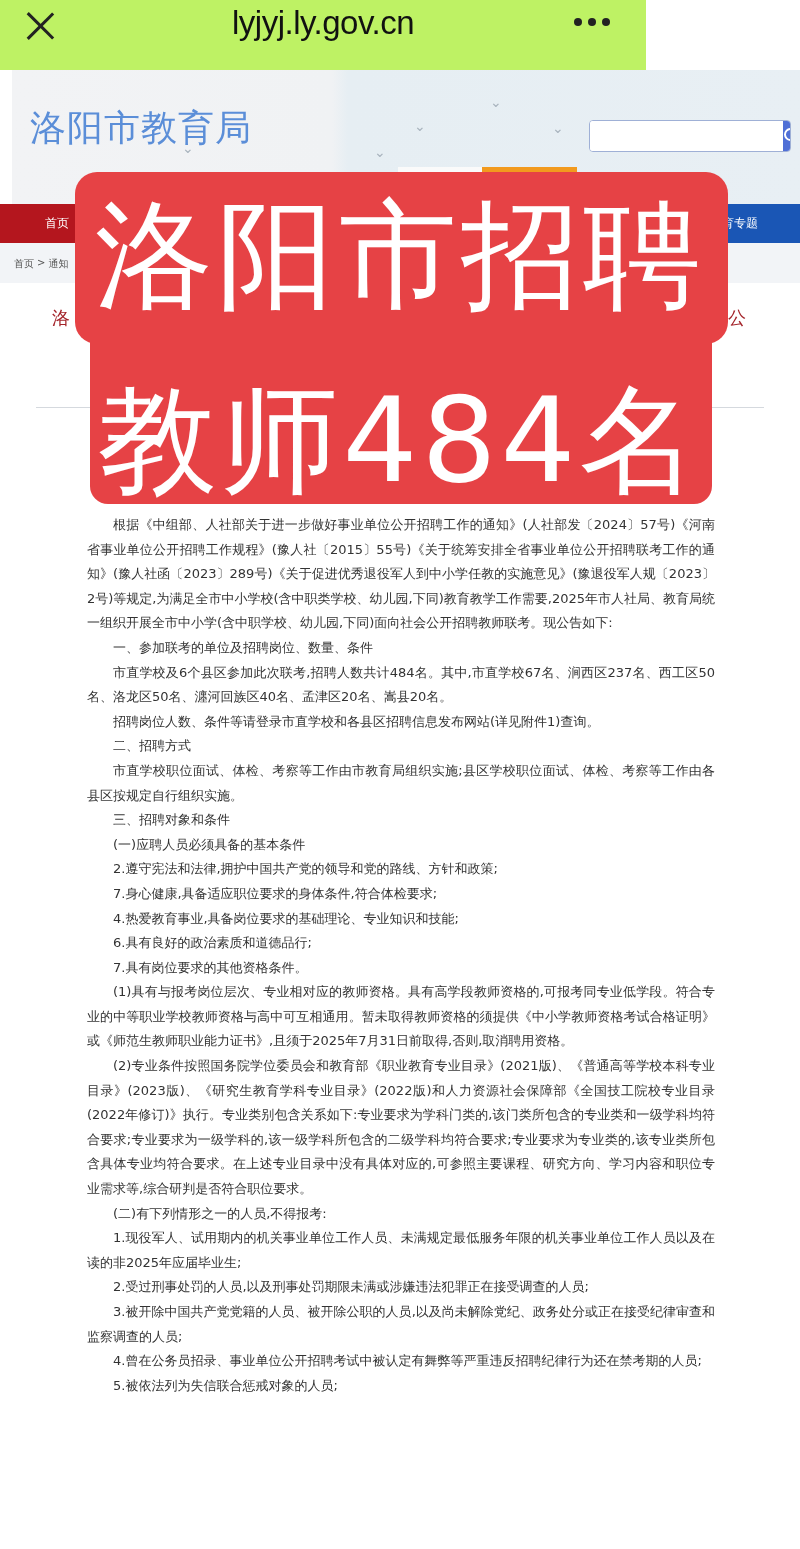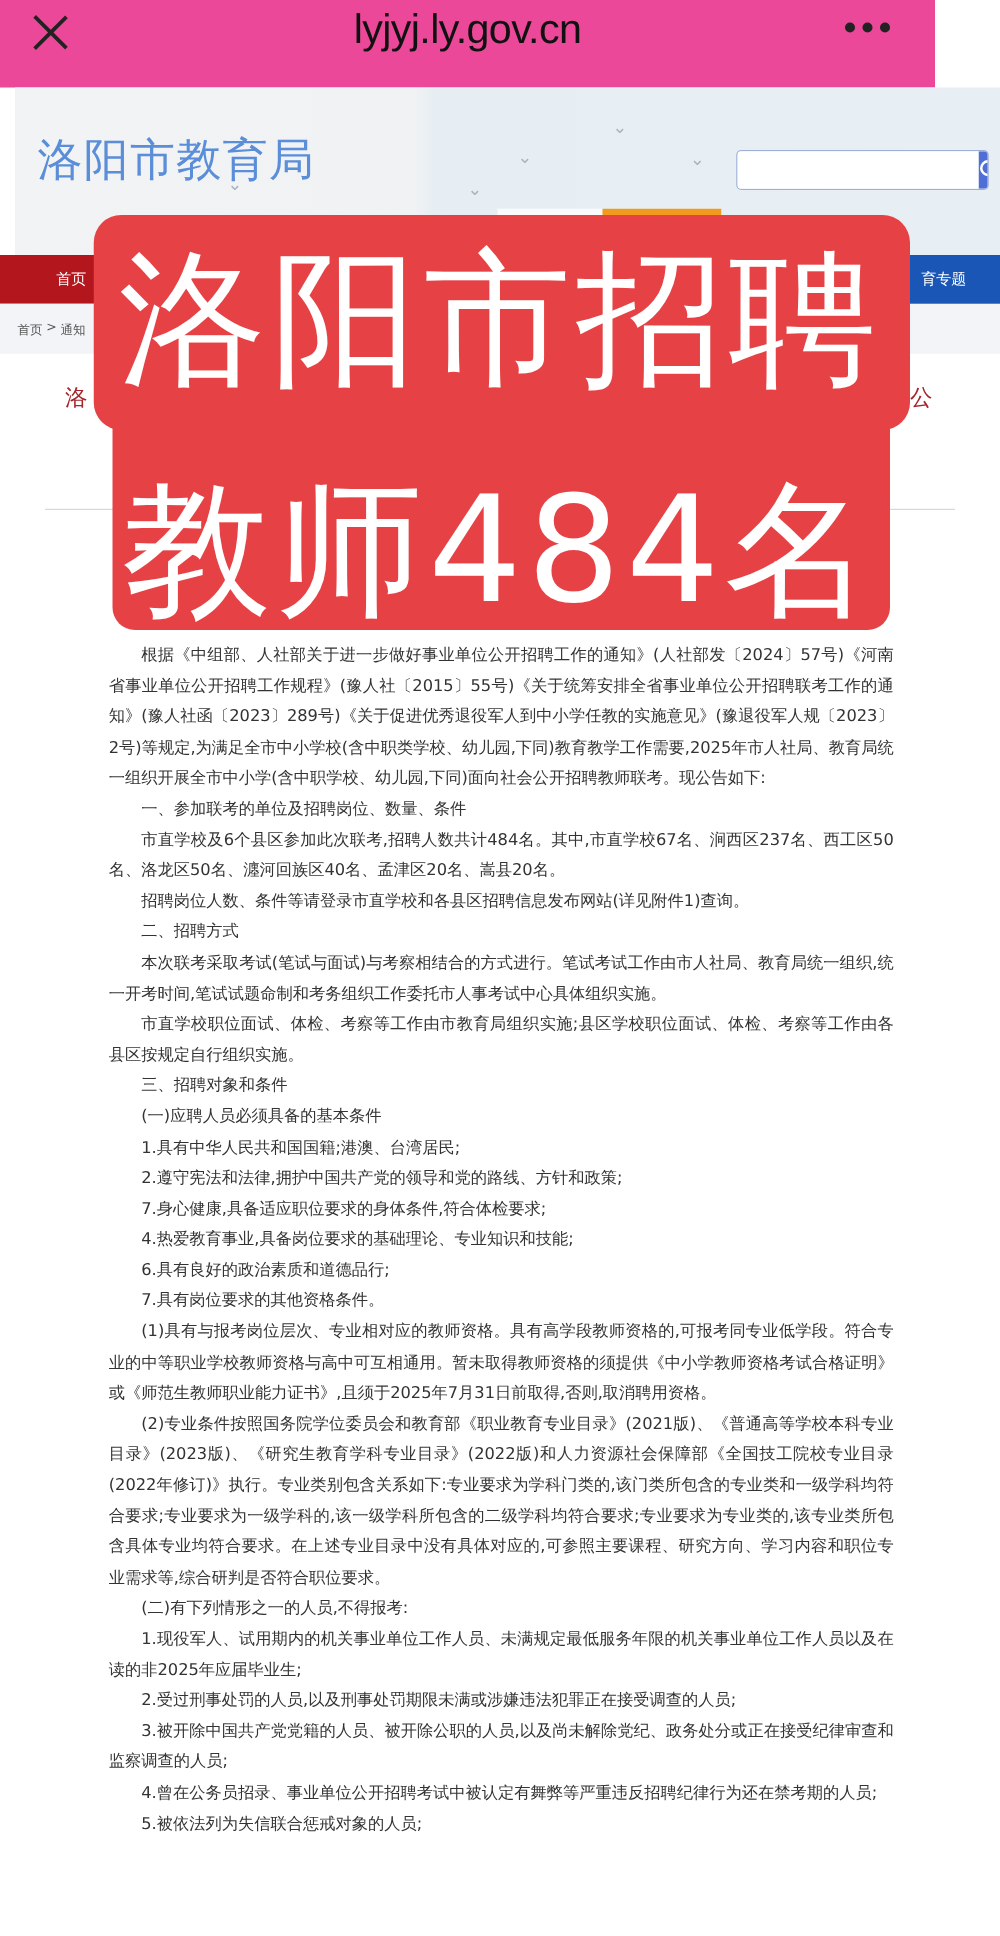--- a/index.html
+++ b/index.html
@@ -1,20 +1,20 @@
 <!DOCTYPE html>
 <html><head>
 <meta charset="utf-8">
 <style>
   * { box-sizing: border-box; margin: 0; padding: 0; }
   html, body { width: 800px; height: 1549px; overflow: hidden; background: #ffffff; }
   body { font-family: "DejaVu Sans", "Liberation Sans", sans-serif; color: #333; position: relative; }
 
   
-  .browser-bar { position: absolute; left: 0; top: 0; width: 748px; height: 70px; background: #ec4899; }
+  .browser-bar { position: absolute; left: 0; top: 0; width: 646px; height: 70px; background: #bef264; }
   .close-btn { position: absolute; left: 22px; top: 8px; width: 36px; height: 36px; cursor: pointer; }
   .close-btn::before, .close-btn::after { content: ""; position: absolute; left: 17px; top: 0; width: 2.5px; height: 36px; background: #222; }
   .close-btn::before { transform: rotate(45deg); }
   .close-btn::after { transform: rotate(-45deg); }
   .url { position: absolute; left: 0; right: 0; top: 4px; text-align: center; font-family: "Liberation Sans", sans-serif; font-size: 33px; color: #111; letter-spacing: -0.5px; }
   .more-btn { position: absolute; right: 36px; top: 18px; display: flex; gap: 6px; cursor: pointer; }
   .more-btn span { width: 8px; height: 8px; border-radius: 50%; background: #222; display: block; }
 
   
   .site-header { position: absolute; left: 12px; top: 70px; width: 800px; height: 135px;
@@ -83,21 +83,21 @@
       </svg>
     </div>
   </div>
 </div>
 <div class="white-tab"></div>
 <div class="orange-tab"></div>
 
 <div class="nav-bar">
   <div class="right-part"></div>
   <div class="nav-item" style="left:45px;">首页</div>
-  <div class="nav-item" style="left:737px;">育专题</div>
+  <div class="nav-item" style="left:722px;">育专题</div>
 </div>
 
 <div class="breadcrumb-area">
   <div class="breadcrumb">
     <span class="crumb">首页</span>
     <span>&gt;</span>
     <span class="crumb">通知</span>
   </div>
 </div>
 
@@ -109,25 +109,23 @@
 <div class="overlay-bottom"></div>
 <div class="overlay-line overlay-line1">洛阳市招聘</div>
 <div class="overlay-line overlay-line2">教师484名</div>
 
 <div class="content">
   <p class="indent">根据《中组部、人社部关于进一步做好事业单位公开招聘工作的通知》(人社部发〔2024〕57号)《河南省事业单位公开招聘工作规程》(豫人社〔2015〕55号)《关于统筹安排全省事业单位公开招聘联考工作的通知》(豫人社函〔2023〕289号)《关于促进优秀退役军人到中小学任教的实施意见》(豫退役军人规〔2023〕2号)等规定,为满足全市中小学校(含中职类学校、幼儿园,下同)教育教学工作需要,2025年市人社局、教育局统一组织开展全市中小学(含中职学校、幼儿园,下同)面向社会公开招聘教师联考。现公告如下:</p>
   <p class="indent">一、参加联考的单位及招聘岗位、数量、条件</p>
   <p class="indent">市直学校及6个县区参加此次联考,招聘人数共计484名。其中,市直学校67名、涧西区237名、西工区50名、洛龙区50名、瀍河回族区40名、孟津区20名、嵩县20名。</p>
   <p class="indent">招聘岗位人数、条件等请登录市直学校和各县区招聘信息发布网站(详见附件1)查询。</p>
   <p class="indent">二、招聘方式</p>
-  <p class="indent">本次联考采取考试(笔试与面试)与考察相结合的方式进行。笔试考试工作由市人社局、教育局统一组织,统一开考时间,笔试试题命制和考务组织工作委托市人事考试中心具体组织实施。</p>
   <p class="indent">市直学校职位面试、体检、考察等工作由市教育局组织实施;县区学校职位面试、体检、考察等工作由各县区按规定自行组织实施。</p>
   <p class="indent">三、招聘对象和条件</p>
   <p class="indent">(一)应聘人员必须具备的基本条件</p>
-  <p class="indent">1.具有中华人民共和国国籍;港澳、台湾居民;</p>
   <p class="indent">2.遵守宪法和法律,拥护中国共产党的领导和党的路线、方针和政策;</p>
   <p class="indent">7.身心健康,具备适应职位要求的身体条件,符合体检要求;</p>
   <p class="indent">4.热爱教育事业,具备岗位要求的基础理论、专业知识和技能;</p>
   <p class="indent">6.具有良好的政治素质和道德品行;</p>
   <p class="indent">7.具有岗位要求的其他资格条件。</p>
   <p class="indent">(1)具有与报考岗位层次、专业相对应的教师资格。具有高学段教师资格的,可报考同专业低学段。符合专业的中等职业学校教师资格与高中可互相通用。暂未取得教师资格的须提供《中小学教师资格考试合格证明》或《师范生教师职业能力证书》,且须于2025年7月31日前取得,否则,取消聘用资格。</p>
   <p class="indent">(2)专业条件按照国务院学位委员会和教育部《职业教育专业目录》(2021版)、《普通高等学校本科专业目录》(2023版)、《研究生教育学科专业目录》(2022版)和人力资源社会保障部《全国技工院校专业目录(2022年修订)》执行。专业类别包含关系如下:专业要求为学科门类的,该门类所包含的专业类和一级学科均符合要求;专业要求为一级学科的,该一级学科所包含的二级学科均符合要求;专业要求为专业类的,该专业类所包含具体专业均符合要求。在上述专业目录中没有具体对应的,可参照主要课程、研究方向、学习内容和职位专业需求等,综合研判是否符合职位要求。</p>
   <p class="indent">(二)有下列情形之一的人员,不得报考:</p>
   <p class="indent">1.现役军人、试用期内的机关事业单位工作人员、未满规定最低服务年限的机关事业单位工作人员以及在读的非2025年应届毕业生;</p>
   <p class="indent">2.受过刑事处罚的人员,以及刑事处罚期限未满或涉嫌违法犯罪正在接受调查的人员;</p>

